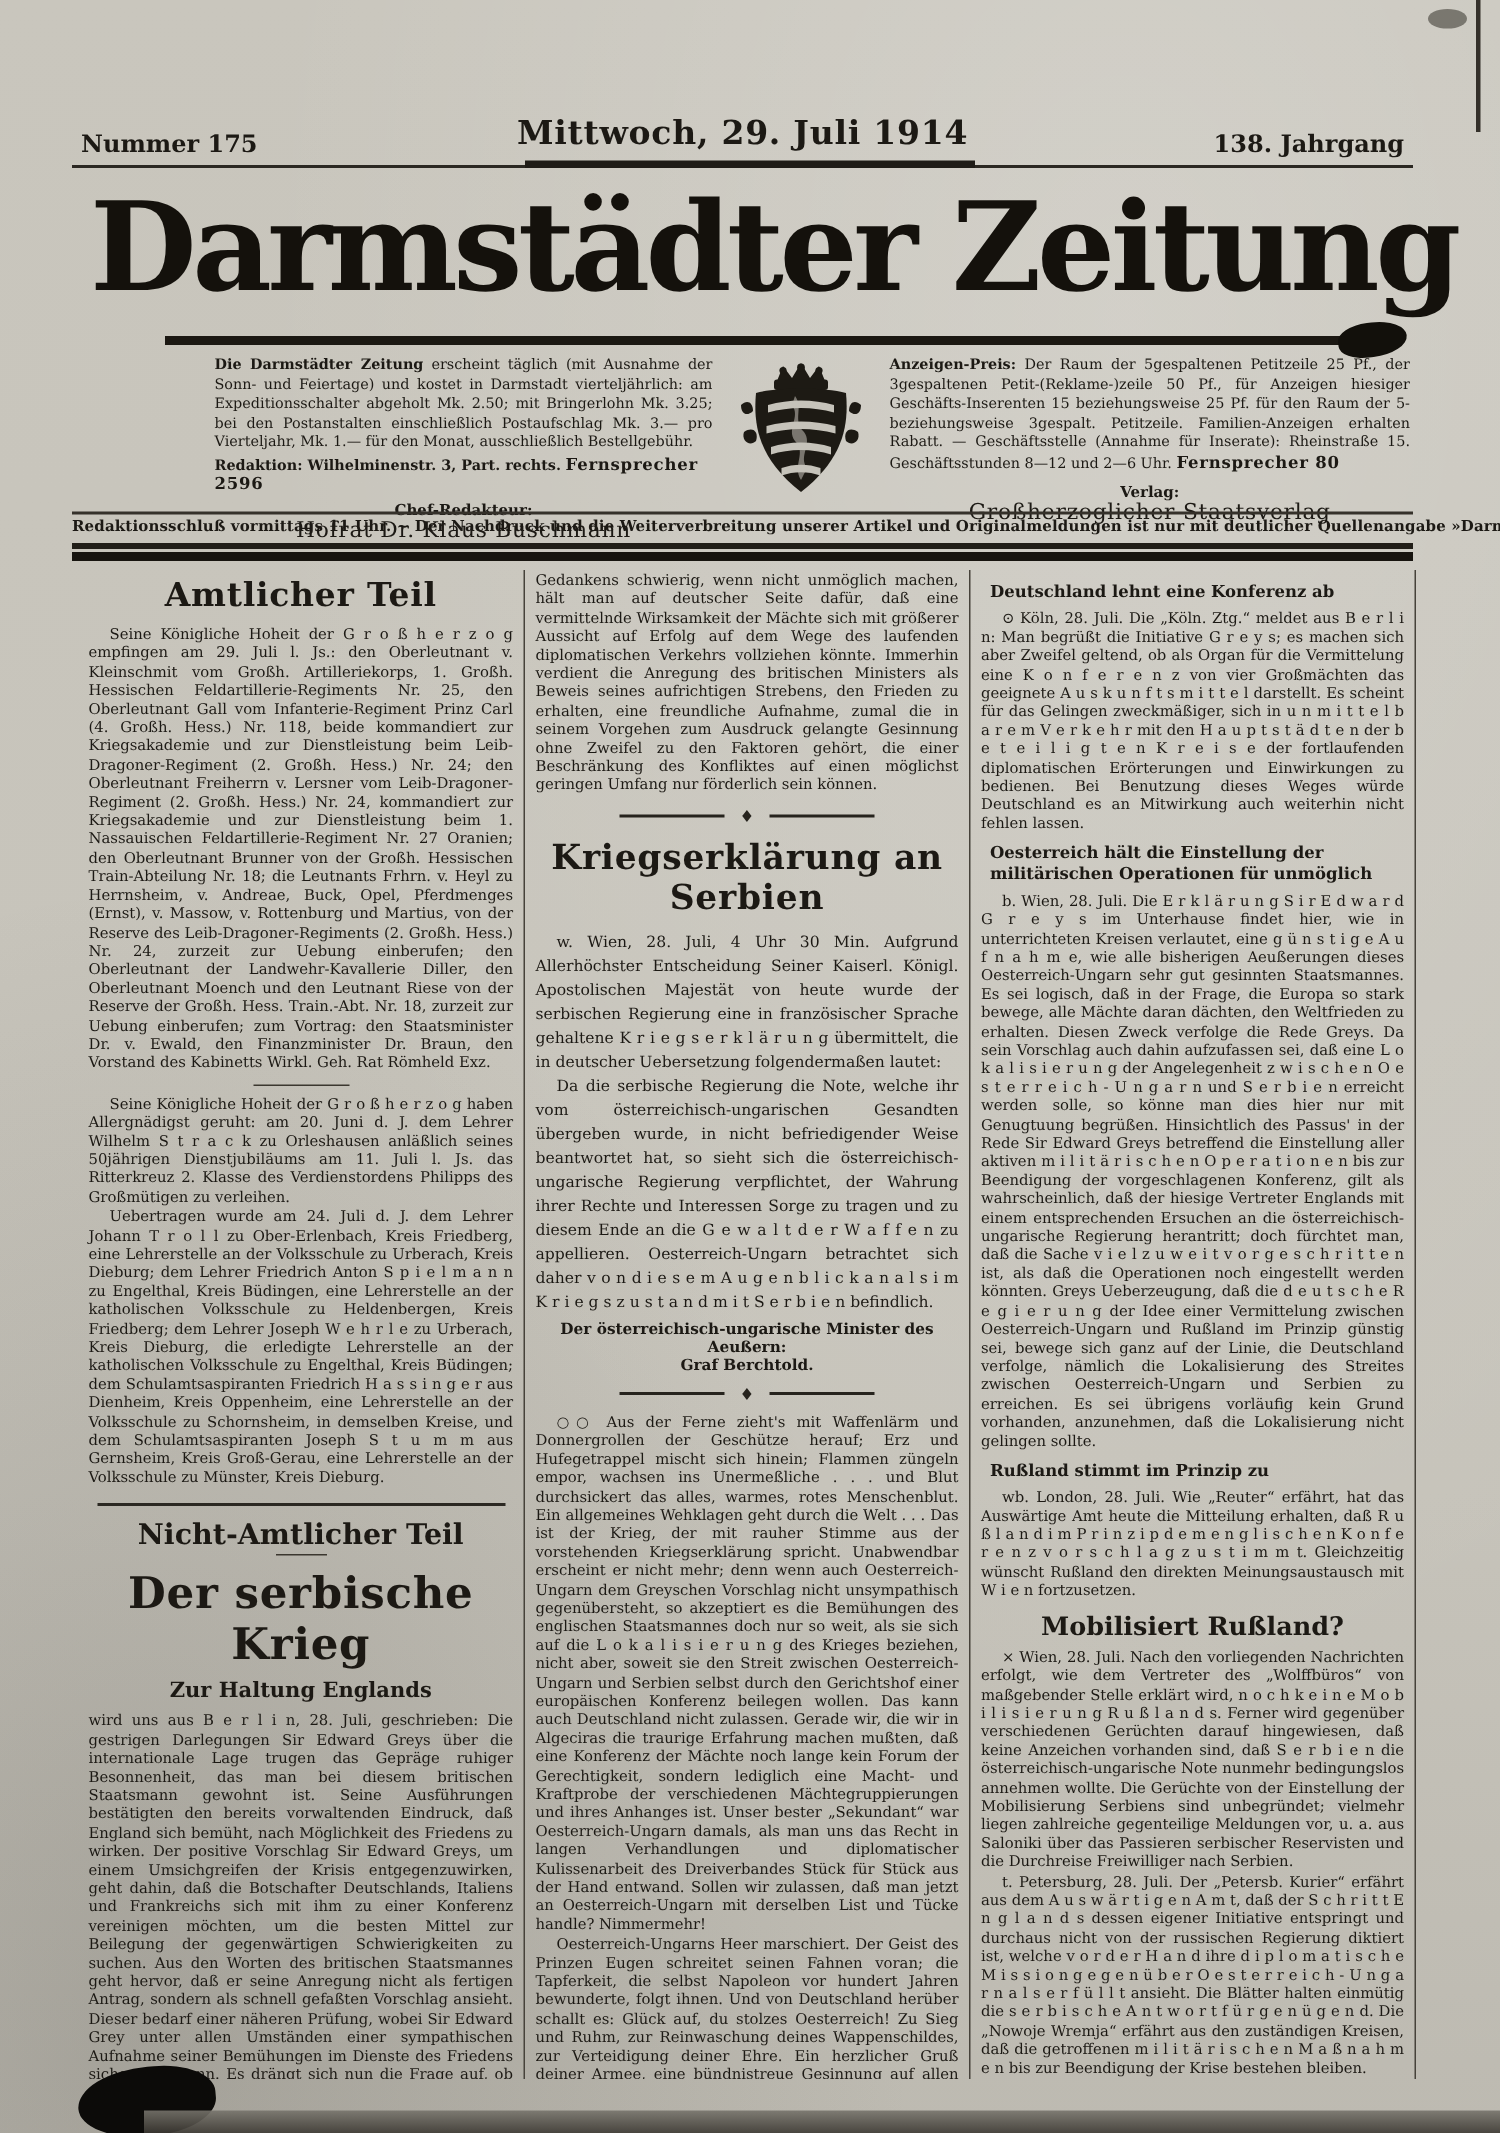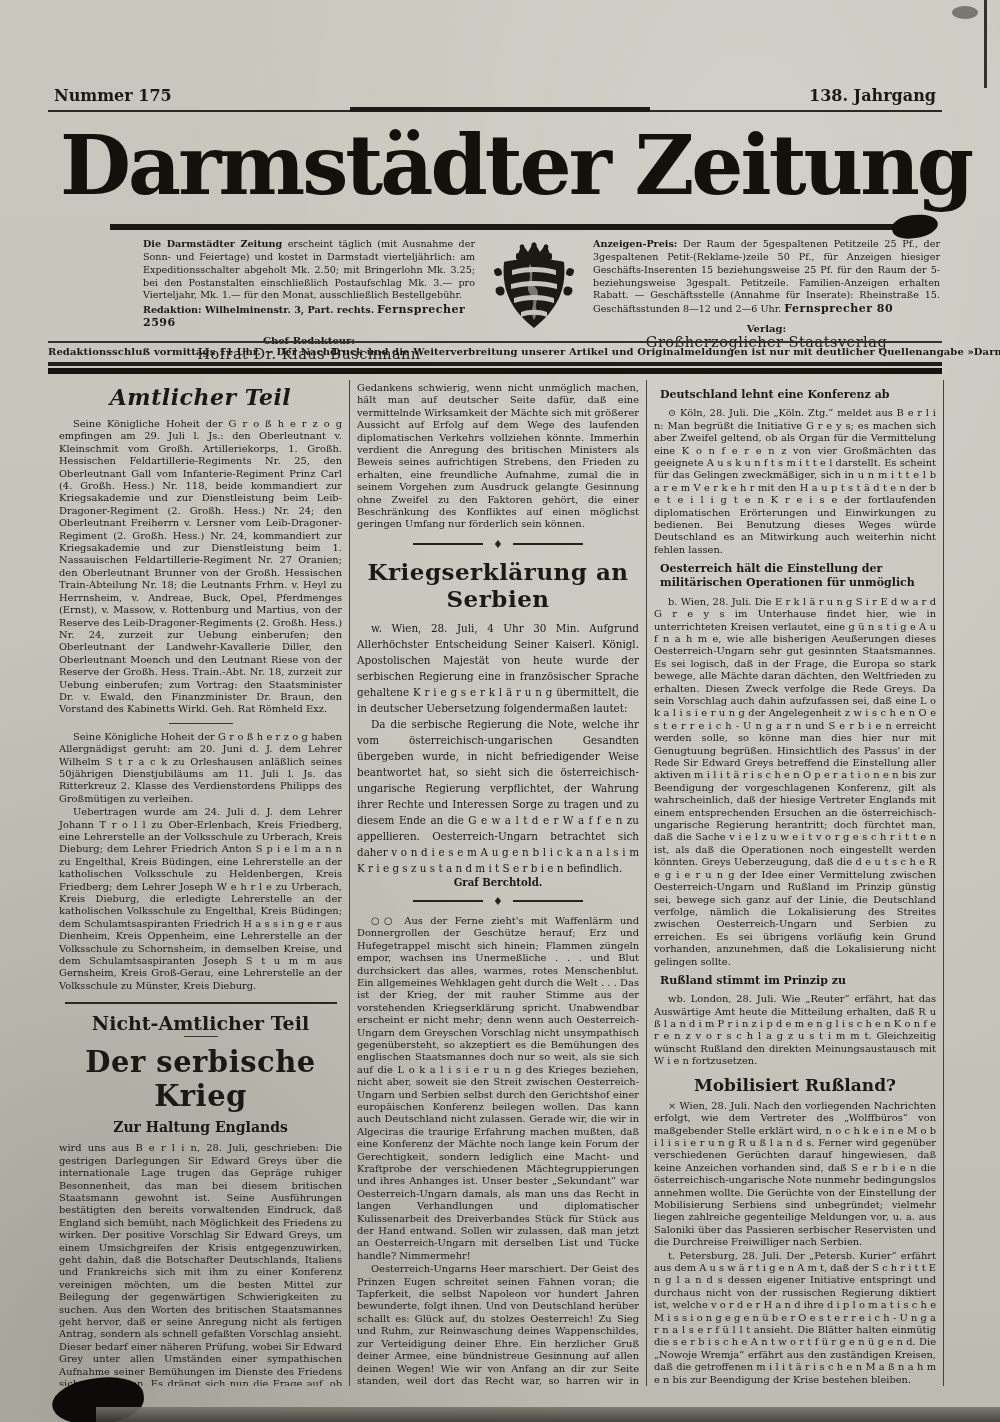--- a/index.html
+++ b/index.html
@@ -47,21 +47,21 @@
   .columns { position:absolute; top:380px; left:52px; width:892px; height:1006px; display:flex;
              overflow:hidden; border-right:1px solid #46423a; }
   .col { width:297px; padding:2px 7px 0 7px; overflow:hidden; }
   .col + .col { border-left:1px solid #46423a; }
   p.body { font-size:9.9px; line-height:12.4px; text-align:justify; text-indent:14px;
            hyphens:auto; margin-bottom:1px; }
   p.noindent { text-indent:0; }
   p.wide { font-size:10.4px; line-height:16px; text-align:justify; text-indent:14px; hyphens:auto; }
   .sig  { font-size:10.2px; font-weight:bold; text-align:center; margin-top:4px; }
   .sig2 { font-size:10.2px; font-weight:bold; text-align:center; margin-bottom:2px; }
-  h2.sec-head  { text-align:center; font-size:22px; font-weight:bold; letter-spacing:.5px; margin:2px 0 8px 0;font-style:italic; }
+  h2.sec-head  { text-align:center; font-size:22px; font-weight:bold; letter-spacing:.5px; margin:2px 0 8px 0; }
   h2.sec-head2 { text-align:center; font-size:19px; font-weight:bold; margin:6px 0 2px 0; }
   h1.big-head  { text-align:center; font-size:29px; font-weight:bold; margin:8px 0 6px 0; letter-spacing:.5px; }
   h1.war-head  { text-align:center; font-size:23px; font-weight:bold; margin:6px 0 8px 0; letter-spacing:.5px; }
   h3.mid-head  { text-align:center; font-size:14px; font-weight:bold; margin:2px 0 7px 0; }
   h2.grey-head { text-align:center; font-size:18px; font-weight:bold; margin:2px 0 3px 0; }
   h2.mobil-head{ text-align:center; font-size:17px; font-weight:bold; margin:7px 0 5px 0; }
   h4.subhead   { text-align:left; font-size:11px; font-weight:bold; margin:6px 18px 5px 6px; line-height:1.3; }
   .rule-short { width:64px; height:1px; background:#3b372f; margin:7px auto; }
   .rule-long  { width:272px; height:2px; background:#2b2822; margin:10px auto 8px auto; }
   .rule-tiny  { width:34px; height:1px; background:#3b372f; margin:2px auto 4px auto; }
@@ -79,20 +79,21 @@
   .edge-blob-tr { position:absolute; right:22px; top:6px; width:26px; height:13px; background:#55524b;
                   border-radius:50%; opacity:.7; }
 </style>
 </head>
 <body>
 
 <div class="page">
 
   <div class="topbar">
     <span class="issue">Nummer 175</span>
+    <span class="date">Mittwoch, 29. Juli 1914</span>
     <span class="volume">138. Jahrgang</span>
   </div>
   <div class="toprule"></div>
   <div class="toprule-mid"></div>
 
   <div class="masthead">Darmstädter Zeitung</div>
   <div class="masthead-rule"></div>
   <div class="masthead-blob"></div>
 
   <div class="imprint">
@@ -156,20 +157,21 @@
     <div class="col">
       <p class="body noindent">Gedankens schwierig, wenn nicht unmöglich machen, hält man auf deutscher Seite dafür, daß eine vermittelnde Wirksamkeit der Mächte sich mit größerer Aussicht auf Erfolg auf dem Wege des laufenden diplomatischen Verkehrs vollziehen könnte. Immerhin verdient die Anregung des britischen Ministers als Beweis seines aufrichtigen Strebens, den Frieden zu erhalten, eine freundliche Aufnahme, zumal die in seinem Vorgehen zum Ausdruck gelangte Gesinnung ohne Zweifel zu den Faktoren gehört, die einer Beschränkung des Konfliktes auf einen möglichst geringen Umfang nur förderlich sein können.</p>
       <div class="orn">
           <span class="line"></span>
           <span class="diamond">♦</span>
           <span class="line"></span>
         </div>
       <h1 class="war-head">Kriegserklärung an Serbien</h1>
       <p class="wide">w. Wien, 28. Juli, 4 Uhr 30 Min. Aufgrund Allerhöchster Entscheidung Seiner Kaiserl. Königl. Apostolischen Majestät von heute wurde der serbischen Regierung eine in französischer Sprache gehaltene K r i e g s e r k l ä r u n g übermittelt, die in deutscher Uebersetzung folgendermaßen lautet:</p>
       <p class="wide">Da die serbische Regierung die Note, welche ihr vom österreichisch-ungarischen Gesandten übergeben wurde, in nicht befriedigender Weise beantwortet hat, so sieht sich die österreichisch-ungarische Regierung verpflichtet, der Wahrung ihrer Rechte und Interessen Sorge zu tragen und zu diesem Ende an die G e w a l t   d e r   W a f f e n zu appellieren. Oesterreich-Ungarn betrachtet sich daher v o n   d i e s e m   A u g e n b l i c k   a n   a l s   i m   K r i e g s z u s t a n d   m i t   S e r b i e n befindlich.</p>
+      <p class="sig">Der österreichisch-ungarische Minister des Aeußern:</p>
       <p class="sig2">Graf Berchtold.</p>
       <div class="orn">
           <span class="line"></span>
           <span class="diamond">♦</span>
           <span class="line"></span>
         </div>
       <p class="body">○○ Aus der Ferne zieht's mit Waffenlärm und Donnergrollen der Geschütze herauf; Erz und Hufegetrappel mischt sich hinein; Flammen züngeln empor, wachsen ins Unermeßliche . . . und Blut durchsickert das alles, warmes, rotes Menschenblut. Ein allgemeines Wehklagen geht durch die Welt . . . Das ist der Krieg, der mit rauher Stimme aus der vorstehenden Kriegserklärung spricht. Unabwendbar erscheint er nicht mehr; denn wenn auch Oesterreich-Ungarn dem Greyschen Vorschlag nicht unsympathisch gegenübersteht, so akzeptiert es die Bemühungen des englischen Staatsmannes doch nur so weit, als sie sich auf die L o k a l i s i e r u n g des Krieges beziehen, nicht aber, soweit sie den Streit zwischen Oesterreich-Ungarn und Serbien selbst durch den Gerichtshof einer europäischen Konferenz beilegen wollen. Das kann auch Deutschland nicht zulassen. Gerade wir, die wir in Algeciras die traurige Erfahrung machen mußten, daß eine Konferenz der Mächte noch lange kein Forum der Gerechtigkeit, sondern lediglich eine Macht- und Kraftprobe der verschiedenen Mächtegruppierungen und ihres Anhanges ist. Unser bester „Sekundant“ war Oesterreich-Ungarn damals, als man uns das Recht in langen Verhandlungen und diplomatischer Kulissenarbeit des Dreiverbandes Stück für Stück aus der Hand entwand. Sollen wir zulassen, daß man jetzt an Oesterreich-Ungarn mit derselben List und Tücke handle? Nimmermehr!</p>
       <p class="body">Oesterreich-Ungarns Heer marschiert. Der Geist des Prinzen Eugen schreitet seinen Fahnen voran; die Tapferkeit, die selbst Napoleon vor hundert Jahren bewunderte, folgt ihnen. Und von Deutschland herüber schallt es: Glück auf, du stolzes Oesterreich! Zu Sieg und Ruhm, zur Reinwaschung deines Wappenschildes, zur Verteidigung deiner Ehre. Ein herzlicher Gruß deiner Armee, eine bündnistreue Gesinnung auf allen deinen Wegen! Wie wir von Anfang an dir zur Seite standen, weil dort das Recht war, so harren wir in Nibelungentreue bei dir aus — komme, was kommen mag — jetzt, wo du den rauhen Weg des Krieges gehst. Es gab keine andere Möglichkeit; Serbien wollte den Krieg, weil es sein Unrecht nicht sühnen konnte. Keine europäische Konferenz kam Oesterreich zu Hilfe, kein Rußland wehrte ab, als in den ganzen Jahren seit der bosnischen Annexionskrise der Märztage des Jahres 1909 die serbische Unterwühlung der Staatshoheit in Bosnien und der Herzegowina mit Schrift und Wort, mit Lüge und Trug, mit Verschwörung und Empörung, mit Bomben und Kugeln am Werk war. Das Recht zu unterstützen war Rußland nicht bereit; das serbische Unrecht fand in Petersburg seinen Rückhalt. Hoffen wir, daß des Zaren Diplomatie einen anderen Weg geht, daß sie den serbischen Pfad meidet und sich bereit erklärt, an der Lokalisierung des nun ausgebrochenen Krieges mitzuarbeiten, anstatt Forderungen aufzustellen, die Oesterreich-Ungarn nicht erfüllen kann. Dann ist für Europa noch nichts verloren.</p>
     </div>
 

